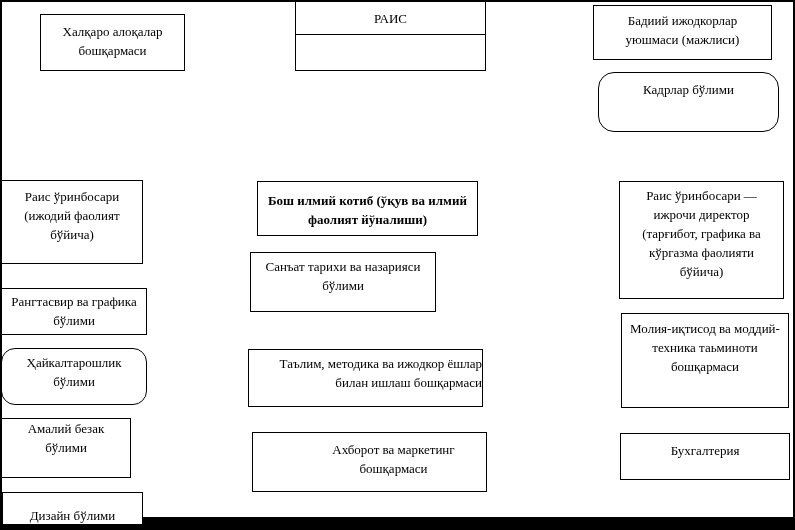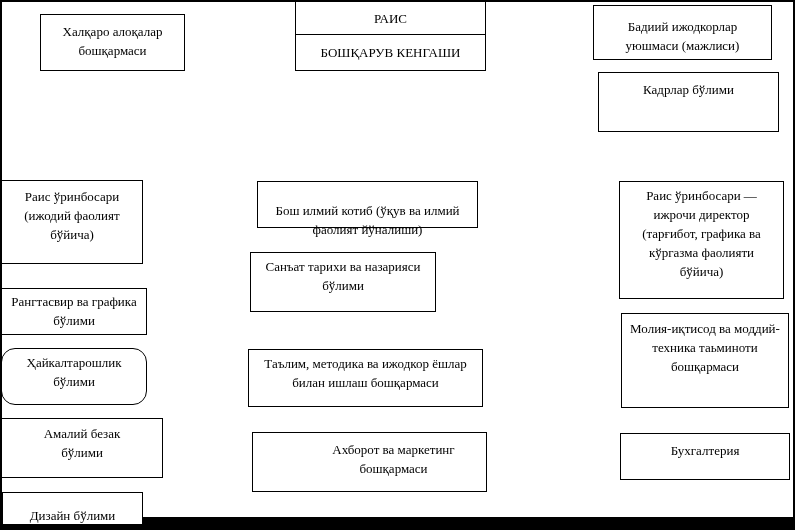--- a/index.html
+++ b/index.html
@@ -15,50 +15,49 @@
   .node {
     position:absolute; box-sizing:border-box; background:#fff;
     border:1px solid #000; text-align:center;
     font-size:13px; line-height:19px; white-space:pre-line; z-index:2;
   }
   
   .n-intl       { left:40px;  top:14px;  width:145px; height:57px;  padding-top:7px; }
   .n-rais       { left:295px; top:1px;   width:191px; height:70px;  padding-top:0; white-space:normal; }
   .rais-sec1    { height:32px; border-bottom:1px solid #000; display:flex; align-items:center; justify-content:center; }
   .rais-sec2    { height:35px; display:flex; align-items:center; justify-content:center; }
-  .n-union      { left:593px; top:5px;   width:179px; height:55px;  padding-top:11px; }
-  .n-hr         { left:598px; top:72px;  width:181px; height:60px;  padding-top:7px; }
+  .n-union      { left:593px; top:5px;   width:179px; height:55px;  padding-top:5px; }
+  .n-hr         { left:598px; top:72px;  width:181px; height:60px;  padding-top:7px;border-radius:16px; }
   
   .n-dep-cre    { left:1px;   top:180px; width:142px; height:84px;  padding-top:6px; }
-  .n-secretary  { left:257px; top:181px; width:221px; height:47px;  padding-top:19px; }
+  .n-secretary  { left:257px; top:181px; width:221px; height:55px;  padding-top:9px;font-weight:bold; }
   .n-dep-exec   { left:619px; top:181px; width:165px; height:118px; padding-top:4px; }
   .n-art-hist   { left:250px; top:252px; width:186px; height:60px;  padding-top:4px; }
   .n-painting   { left:1px;   top:288px; width:146px; height:47px;  padding-top:3px; }
   .n-finance    { left:621px; top:313px; width:168px; height:95px;  padding-top:5px; }
   .n-sculpture  { left:1px;   top:348px; width:146px; height:57px;  padding-top:4px;border-radius:14px; }
-  .n-education  { left:248px; top:349px; width:235px; height:58px;  padding-top:4px; }
+  .n-education  { left:248px; top:349px; width:235px; height:58px;  padding-top:4px;text-align:right; }
   
-  .n-applied    { left:1px;   top:418px; width:162px; height:60px;  padding-top:5px; }
+  .n-applied    { left:1px;   top:418px; width:130px; height:60px;  }
   .n-marketing  { left:252px; top:432px; width:235px; height:60px;  padding-top:7px;padding-left:48px; }
   .n-accounting { left:620px; top:433px; width:170px; height:47px;  padding-top:7px; }
   .n-design     { left:2px;   top:492px; width:141px; height:33px;  padding-top:13px; }
 </style>
 </head>
 <body>
 
 <div class="canvas">
 
   <div class="bottom-bar"></div>
 
   <div class="node n-intl">Халқаро алоқалар
 бошқармаси</div>
 
   <div class="node n-rais">
     <div class="rais-sec1">РАИС</div>
-    <div class="rais-sec2">БОШҚАРУВ КЕНГАШИ</div>
   </div>
 
   <div class="node n-union">Бадиий ижодкорлар
 уюшмаси (мажлиси)</div>
 
   <div class="node n-hr">Кадрлар бўлими</div>
 
   <div class="node n-dep-cre">Раис ўринбосари
 (ижодий фаолият
 бўйича)</div>

